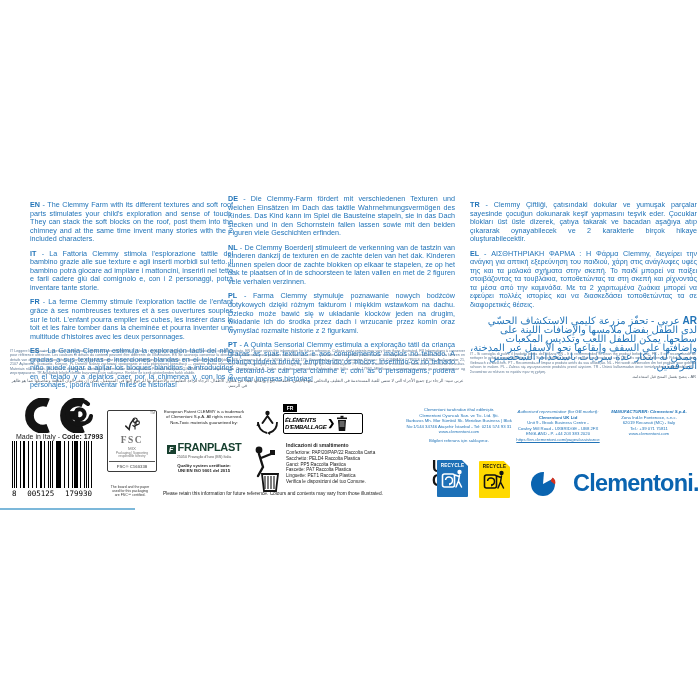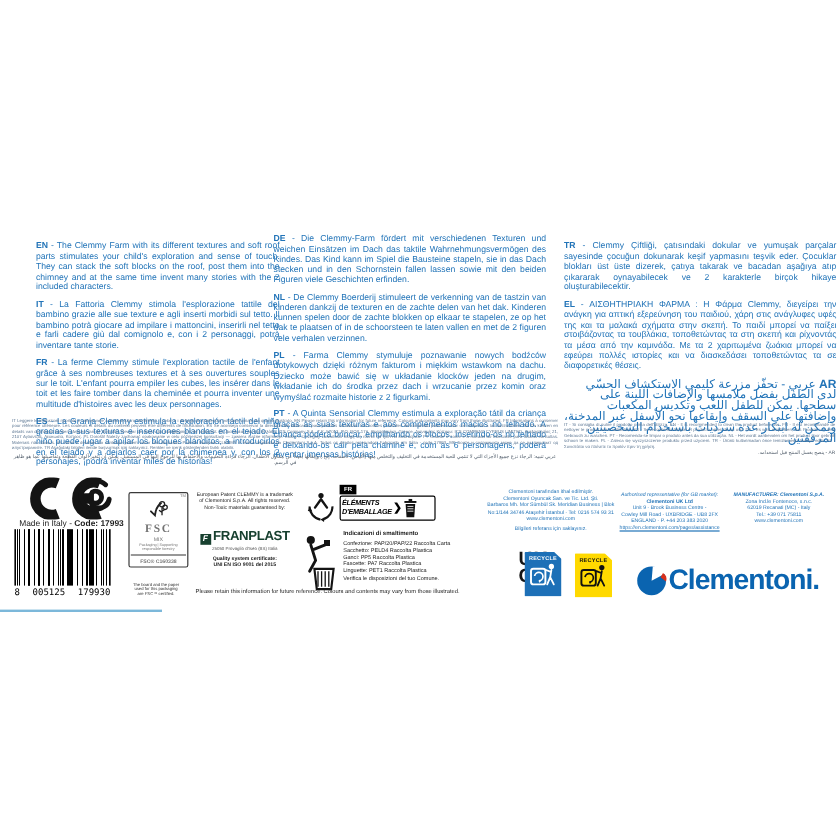--- a/index.html
+++ b/index.html
@@ -52,21 +52,21 @@
   .blueblk{color:#2274b8;font-size:4.3px;line-height:5.5px;text-align:center;}
   .blueblk .b{font-weight:700;}
   .blueblk .i{font-style:italic;}
   .blueblk .u{text-decoration:underline;}
   .ukca{font-weight:800;font-size:16px;line-height:13.5px;letter-spacing:1px;color:#151515;}
   .badge{width:31px;height:37px;border-radius:1px;text-align:center;
          clip-path:polygon(0 0,80% 0,100% 16%,100% 100%,0 100%);}
   .badge .rl{font-weight:800;font-size:4.6px;letter-spacing:0.2px;padding-top:2.5px;display:block;}
   .badge-blue{background:#1d70b7;color:#fff;}
   .badge-yellow{background:#ffd900;color:#111;}
-  .clem{display:flex;align-items:center;gap:0;}
+  .clem{display:flex;align-items:center;gap:16px;}
   .clemtxt{font-weight:700;font-size:23.5px;letter-spacing:-0.8px;color:#0a64b0;}
   .edge{background:#7cb8da;}
 </style>
 </head>
 <body>
 
 <div class="sheet">
 
   <div class="col" style="left:30px;top:201px;width:203px;">
     <p><span class="lang">EN</span> <span>- The Clemmy Farm with its different textures and soft roof parts stimulates your child's exploration and sense of touch. They can stack the soft blocks on the roof, post them into the chimney and at the same time invent many stories with the 2 included characters.</span></p>

